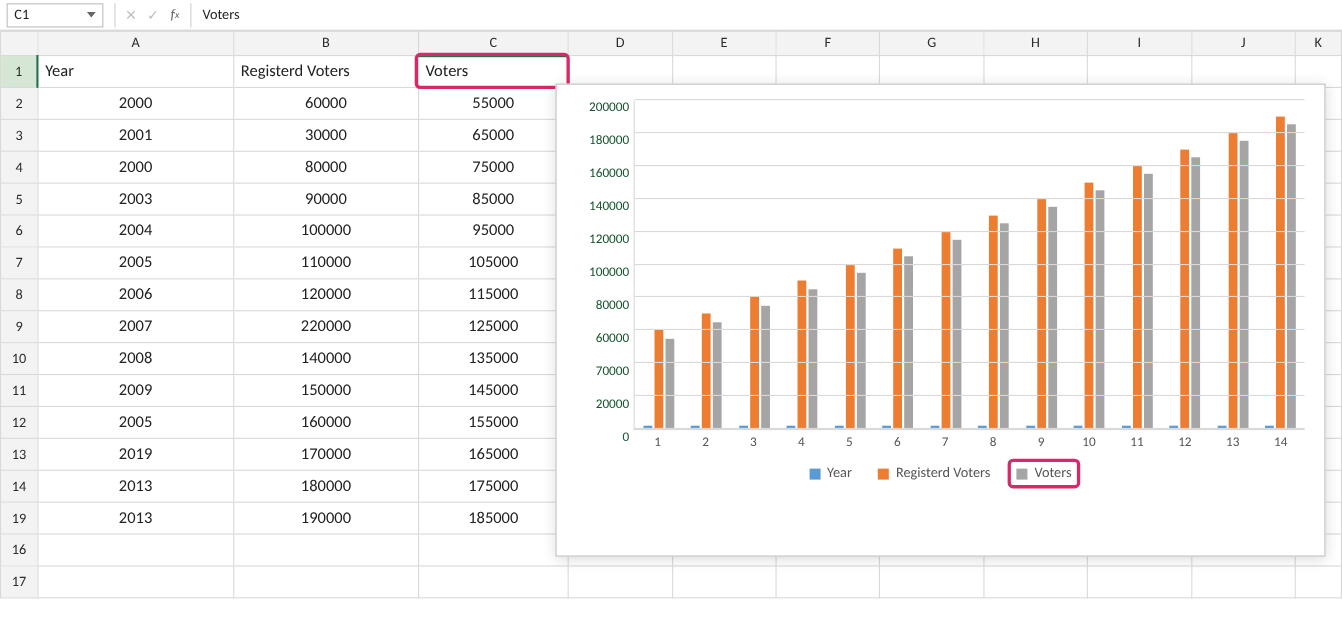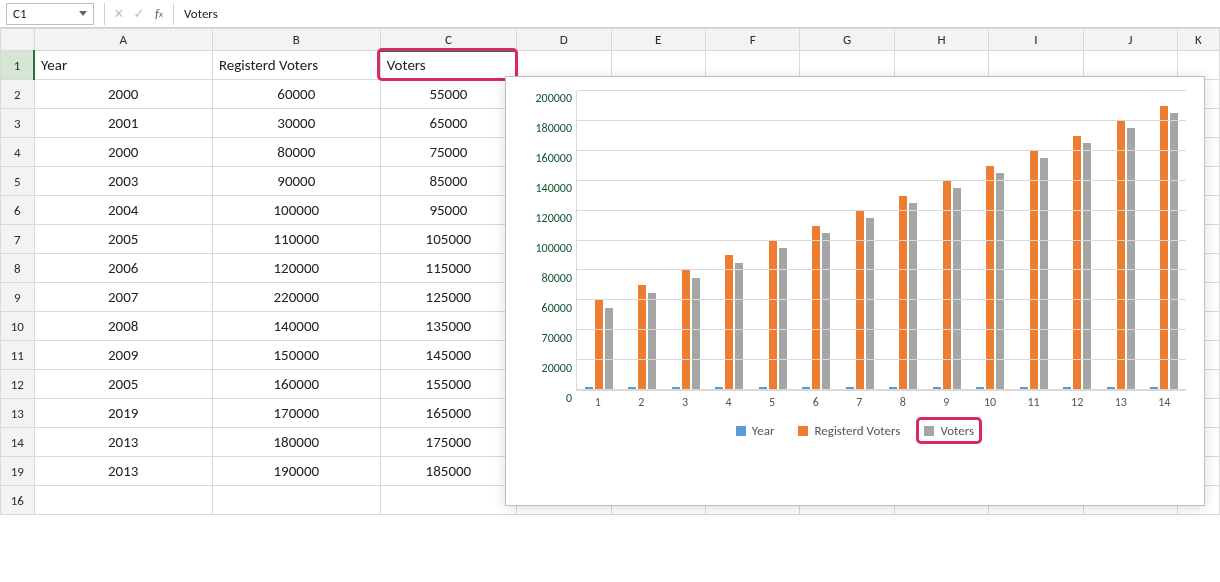--- a/index.html
+++ b/index.html
@@ -307,20 +307,34 @@
           <td></td>
           <td></td>
           <td></td>
           <td></td>
           <td></td>
           <td></td>
           <td></td>
         </tr>
         <tr>
           <th>16</th>
+          <td></td>
+          <td></td>
+          <td></td>
+          <td></td>
+          <td></td>
+          <td></td>
+          <td></td>
+          <td></td>
+          <td></td>
+          <td></td>
+          <td></td>
+        </tr>
+        <tr>
+          <th>17</th>
           <td></td>
           <td></td>
           <td></td>
           <td></td>
           <td></td>
           <td></td>
           <td></td>
           <td></td>
           <td></td>
           <td></td>

